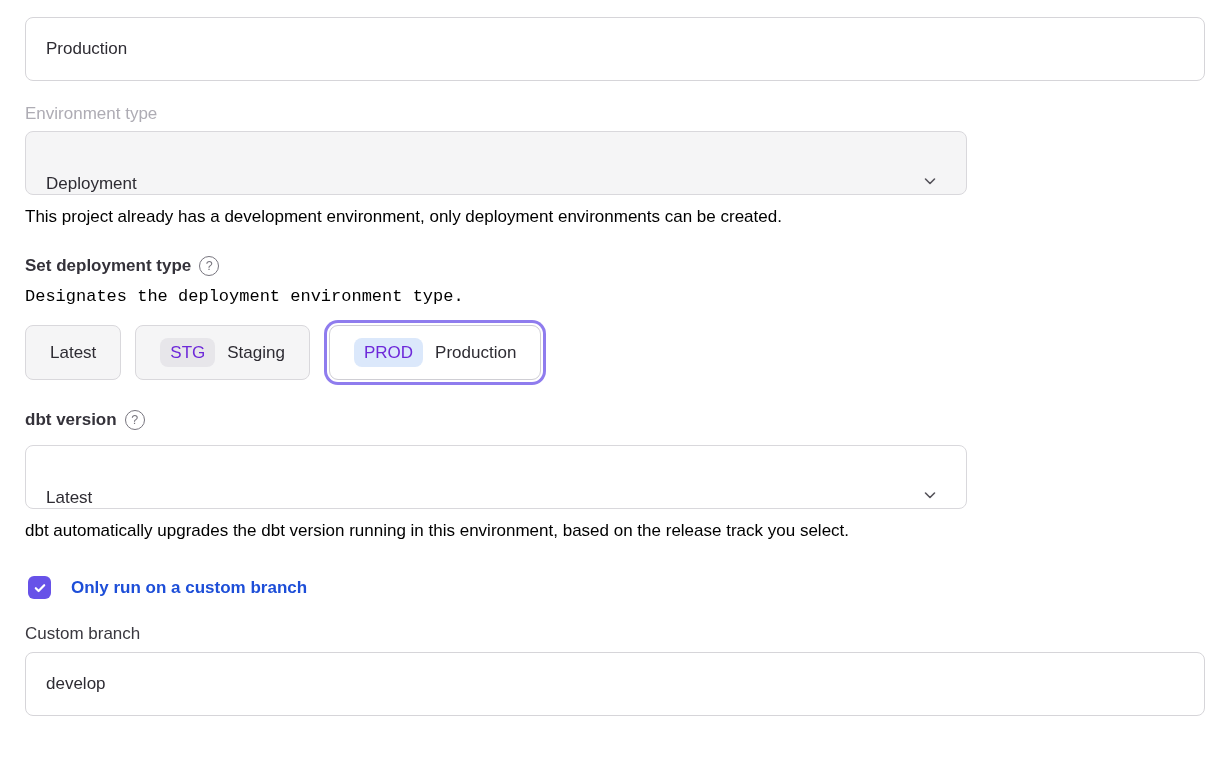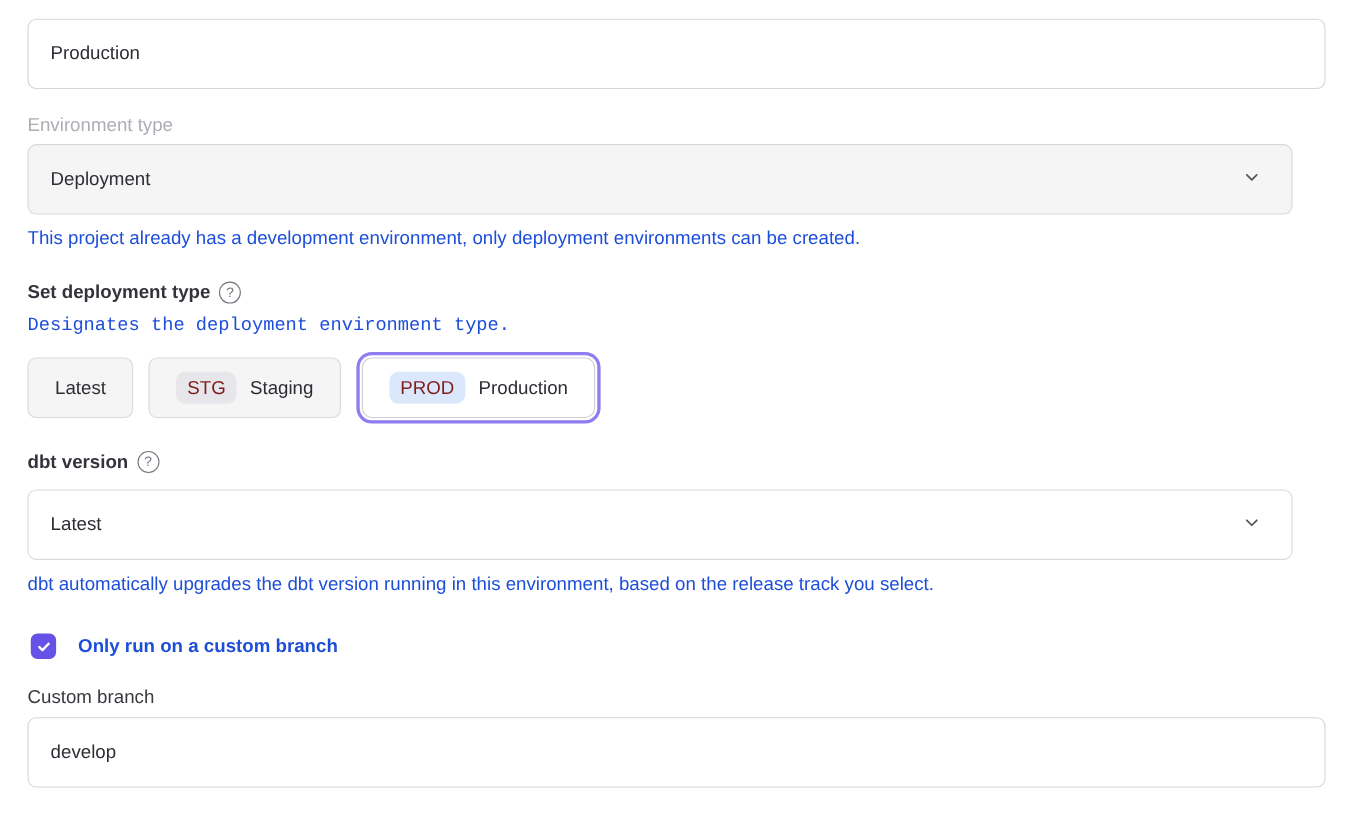--- a/index.html
+++ b/index.html
@@ -52,40 +52,40 @@
     background: #ffffff;
     font-family: inherit;
     font-size: 17px;
     color: #2e2c33;
     padding: 0 20px;
     outline: none;
     display: block;
   }
 
   .select {
-    width: 1150px;
+    width: 942px;
     height: 64px;
     border: 1px solid #d9d8dc;
     border-radius: 8px;
     background: #ffffff;
     display: flex;
-    align-items: center;
+    align-items: flex-end;
     justify-content: space-between;
     padding: 0 20px 0 20px;
     font-size: 17px;
     color: #2e2c33;
     cursor: pointer;
   }
   .select.gray { background: #f5f5f6; }
   .select .chev { margin-right: 8px; flex: 0 0 auto; }
 
   .helper {
     font-size: 17px;
     line-height: 24px;
-    color: #1d4ed8;
+    color: #000000;
     margin-top: 10px;
   }
 
   .mt-label2 { margin-top: 22px; }
   .mt-select { margin-top: 5px; }
   .mt-head1  { margin-top: 26px; }
   .mt-desc   { margin-top: 8px; font-family: Liberation Mono, monospace; }
   .mt-btns   { margin-top: 16px; }
   .mt-head2  { margin-top: 29px; }
   .mt-select2{ margin-top: 14px; }
@@ -115,21 +115,21 @@
     border-radius: 9px;
     box-shadow: 0 0 0 2px #ffffff, 0 0 0 5px #8f7cee;
     margin: 0 5px;
   }
   .badge {
     display: inline-block;
     padding: 4px 10px;
     border-radius: 8px;
     font-size: 17px;
     font-weight: 500;
-    color: #7f1d1d;
+    color: #6d28d9;
     line-height: 21px;
   }
   .badge.stg  { background: #e7e6ea; }
   .badge.prod { background: #dbe8fb; }
 
   .check-row { display: flex; align-items: center; padding-left: 3px; }
   .checkbox {
     width: 23px; height: 23px;
     border-radius: 6px;
     background: #6752e8;

